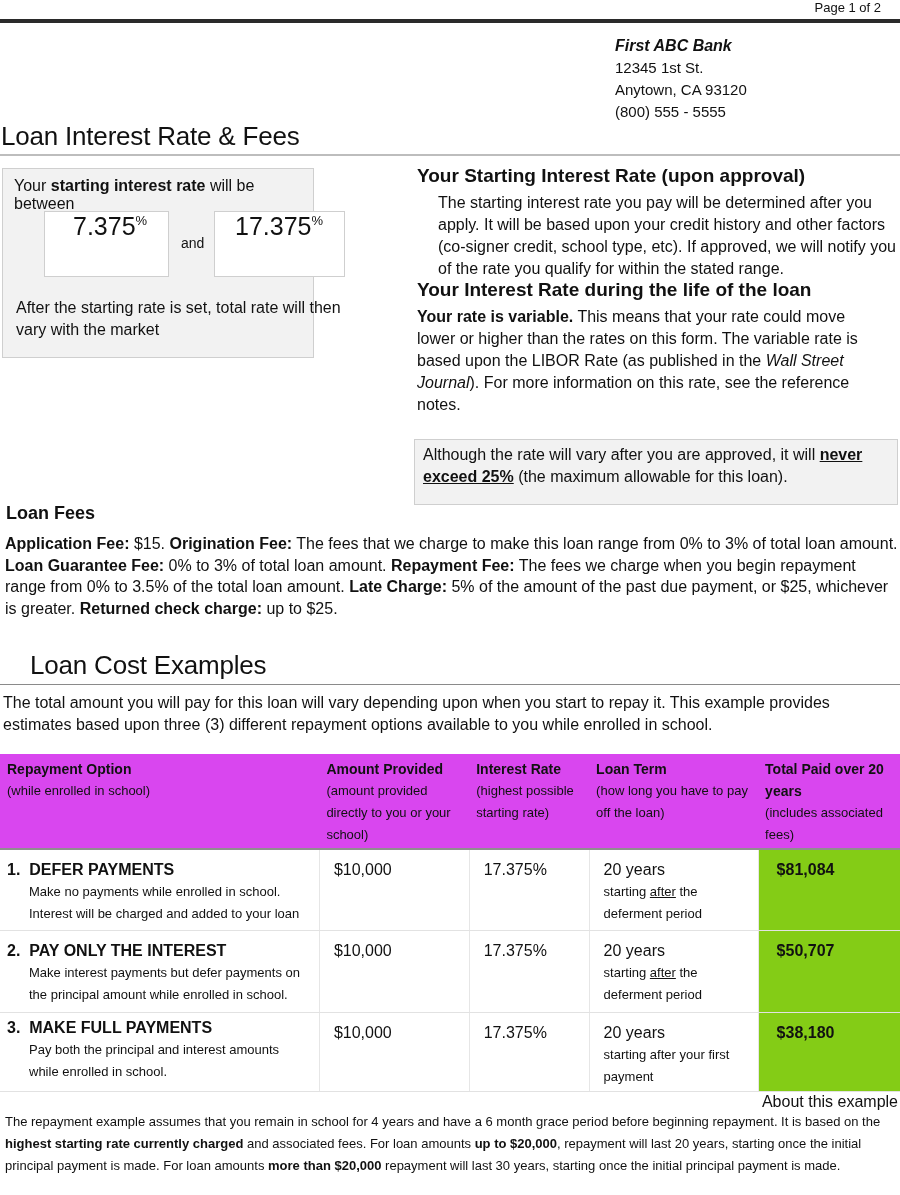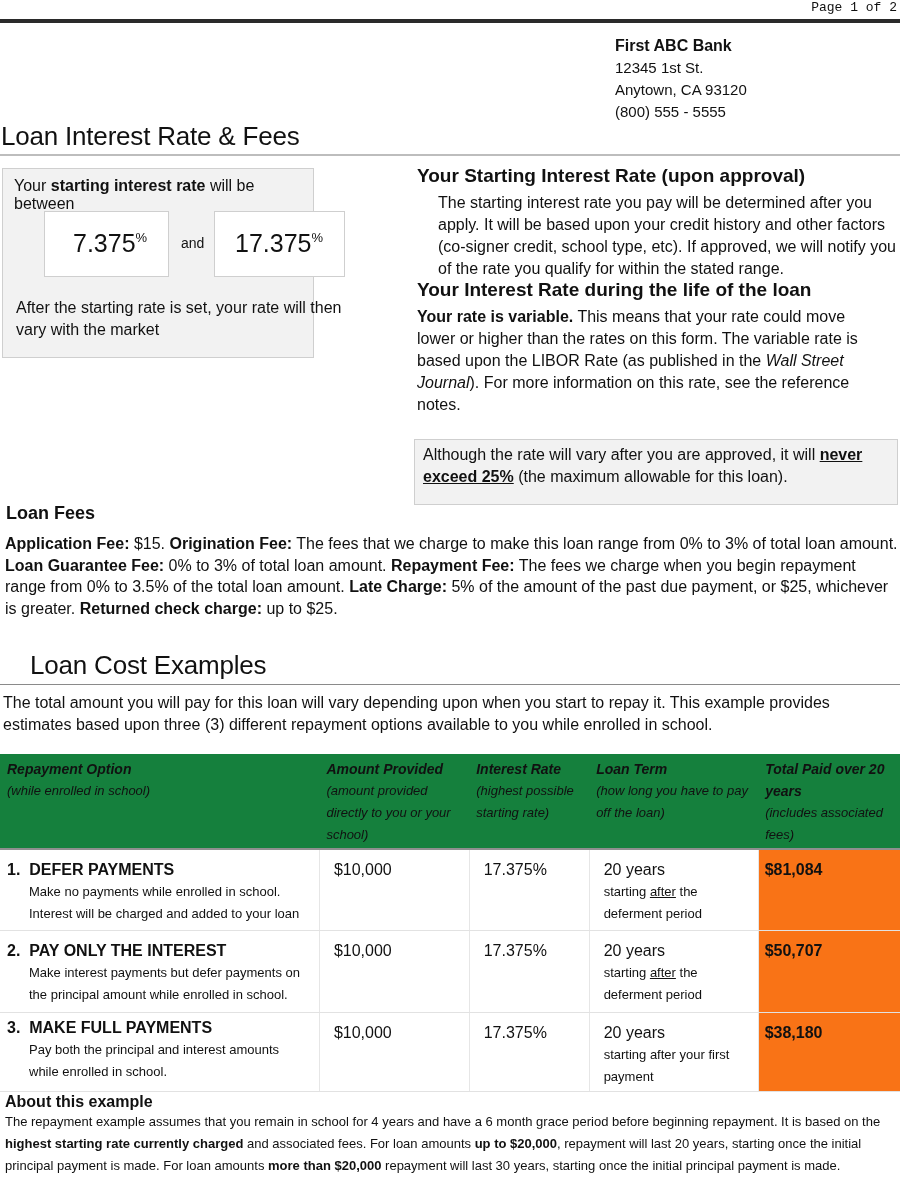--- a/index.html
+++ b/index.html
@@ -1,44 +1,44 @@
 <!DOCTYPE html>
 <html><head>
 <meta charset="utf-8">
 <style>
   * { box-sizing: border-box; margin: 0; padding: 0; }
   html, body { width: 900px; height: 1195px; background: #fff; overflow: hidden; }
   body { font-family: "Liberation Sans", sans-serif; color: #111; position: relative; }
   .abs { position: absolute; }
-  .page-num { top: 0; right: 3px; font-size: 13px; color: #111; font-family: Liberation Mono, monospace; }
+  .page-num { top: 0; right: 19px; font-size: 13px; color: #111; }
   .top-rule { top: 19px; left: 0; width: 900px; height: 4px; background: #2a2a2a; }
   .bank { left: 615px; top: 35px; font-size: 15px; line-height: 22px; }
-  .bank .name { font-weight: bold; font-size: 16px; }
+  .bank .name { font-weight: bold; font-size: 16px; font-style: italic; }
   .h1 { font-size: 26px; font-weight: normal; letter-spacing: -0.2px; }
   .rule { height: 2px; background: #bdbdbd; }
   .rule-dark { height: 1px; background: #8a8a8a; }
   .rate-box { left: 2px; top: 168px; width: 312px; height: 190px; background: #f2f2f2; border: 1px solid #cfcfcf; }
   .rate-box .intro { position: absolute; left: 11px; top: 8px; font-size: 16px; }
-  .rate-val { position: absolute; top: 42px; height: 66px; background: #fff; border: 1px solid #cfcfcf; font-size: 25px; padding-top: 17px; }
+  .rate-val { position: absolute; top: 42px; height: 66px; background: #fff; border: 1px solid #cfcfcf; font-size: 25px; }
   .rate-val sup { font-size: 13px; vertical-align: 10px; }
   .rate-and { position: absolute; left: 178px; top: 66px; font-size: 14px; }
   .rate-box .after { position: absolute; left: 13px; top: 128px; font-size: 16px; line-height: 22px; width: 340px; }
   .right-col { left: 417px; width: 480px; font-size: 16px; line-height: 22px; }
   .h2 { font-size: 19px; font-weight: bold; line-height: 24px; }
   .note-box { left: 414px; top: 439px; width: 484px; height: 66px; background: #f2f2f2; border: 1px solid #cfcfcf; padding: 4px 8px; font-size: 16px; line-height: 22px; }
   .h3 { font-size: 18px; font-weight: bold; }
   .fees { left: 5px; top: 533px; width: 893px; font-size: 16px; line-height: 21.5px; }
   .intro2 { left: 3px; top: 692px; width: 895px; font-size: 16px; line-height: 22px; }
   table { position: absolute; left: 0; top: 754px; width: 900px; border-collapse: collapse; }
-  th { background: #15803d; text-align: left; vertical-align: top; padding: 4px 7px 2px 7px; font-size: 14px; line-height: 22px; font-weight: normal; border-bottom: 2px solid #8f8f8f; font-style: italic; }
+  th { background: #d946ef; text-align: left; vertical-align: top; padding: 4px 7px 2px 7px; font-size: 14px; line-height: 22px; font-weight: normal; border-bottom: 2px solid #8f8f8f; }
   th .t { font-weight: bold; display: block; }
   th .s { font-size: 13px; display: block; }
   td { vertical-align: top; font-size: 16px; line-height: 22px; border-bottom: 1px solid #e2e2e2; border-left: 1px solid #e6e6e6; padding: 9px 14px 0 14px; }
   td:first-child { border-left: none; padding-left: 7px; }
-  td.total { background: #f97316; font-weight: bold; padding-left: 6px; }
+  td.total { background: #84cc16; font-weight: bold; padding-left: 18px; }
   .opt-title { font-weight: bold; }
   .opt-desc { font-size: 13px; line-height: 22px; padding-left: 22px; }
   .term-sub { font-size: 13px; line-height: 22px; }
   .u { text-decoration: underline; }
   .about { left: 5px; top: 1093px; width: 893px; }
   .about .body { font-size: 13px; line-height: 22px; margin-top: 0px; }
 </style>
 </head>
 <body>
 
@@ -53,21 +53,21 @@
 </div>
 
 <div class="abs h1" style="left:1px; top:121px;">Loan Interest Rate &amp; Fees</div>
 <div class="abs rule" style="left:0; top:154px; width:900px;"></div>
 
 <div class="abs rate-box">
   <div class="intro"><span>Your </span><b>starting interest rate</b><span> will be between</span></div>
   <div class="rate-val" style="left:41px; width:125px; padding-left:28px;"><span>7.375</span><sup>%</sup></div>
   <div class="rate-and">and</div>
   <div class="rate-val" style="left:211px; width:131px; padding-left:20px;"><span>17.375</span><sup>%</sup></div>
-  <div class="after">After the starting rate is set, your rate will then vary with the market</div>
+  <div class="after">After the starting rate is set, total rate will then vary with the market</div>
 </div>
 
 <div class="abs right-col" style="top:164px;">
   <div class="h2">Your Starting Interest Rate (upon approval)</div>
   <div style="margin-top:4px;margin-left:21px;">The starting interest rate you pay will be determined after you apply.  It will be based upon your credit history and other factors (co-signer credit, school type, etc).  If approved, we will notify you of the rate you qualify for within the stated range.</div>
 </div>
 
 <div class="abs right-col" style="top:278px;">
   <div class="h2">Your Interest Rate during the life of the loan</div>
   <div style="margin-top:4px; width:470px;"><b>Your rate is variable.</b><span>  This means that your rate could move lower or higher than the rates on this form.   The variable rate is based upon the LIBOR Rate (as published in the </span><i>Wall Street Journal</i><span>).  For more information on this rate, see the reference notes.</span></div>
@@ -153,15 +153,15 @@
       <td>
           <div>20 years</div>
           <div class="term-sub" style="width:140px;"><span>starting after your first payment</span></div>
         </td>
       <td class="total">$38,180</td>
     </tr>
   </tbody>
 </table>
 
 <div class="abs about">
-  <div style="font-size:16px; font-weight:bold;">About this example</div>
+  <div style="font-size:16px; font-weight:normal;text-align:right;">About this example</div>
   <div class="body"><span>The repayment example assumes that you remain in school for 4 years and have a 6 month grace period before beginning repayment.  It is based on the </span><b>highest starting rate currently charged</b><span> and associated fees.  For loan amounts </span><b>up to $20,000</b><span>, repayment will last 20 years, starting once the initial principal payment is made.  For loan amounts </span><b>more than $20,000</b><span> repayment will last 30 years, starting once the initial principal payment is made.</span></div>
 </div>
 
 </body></html>

